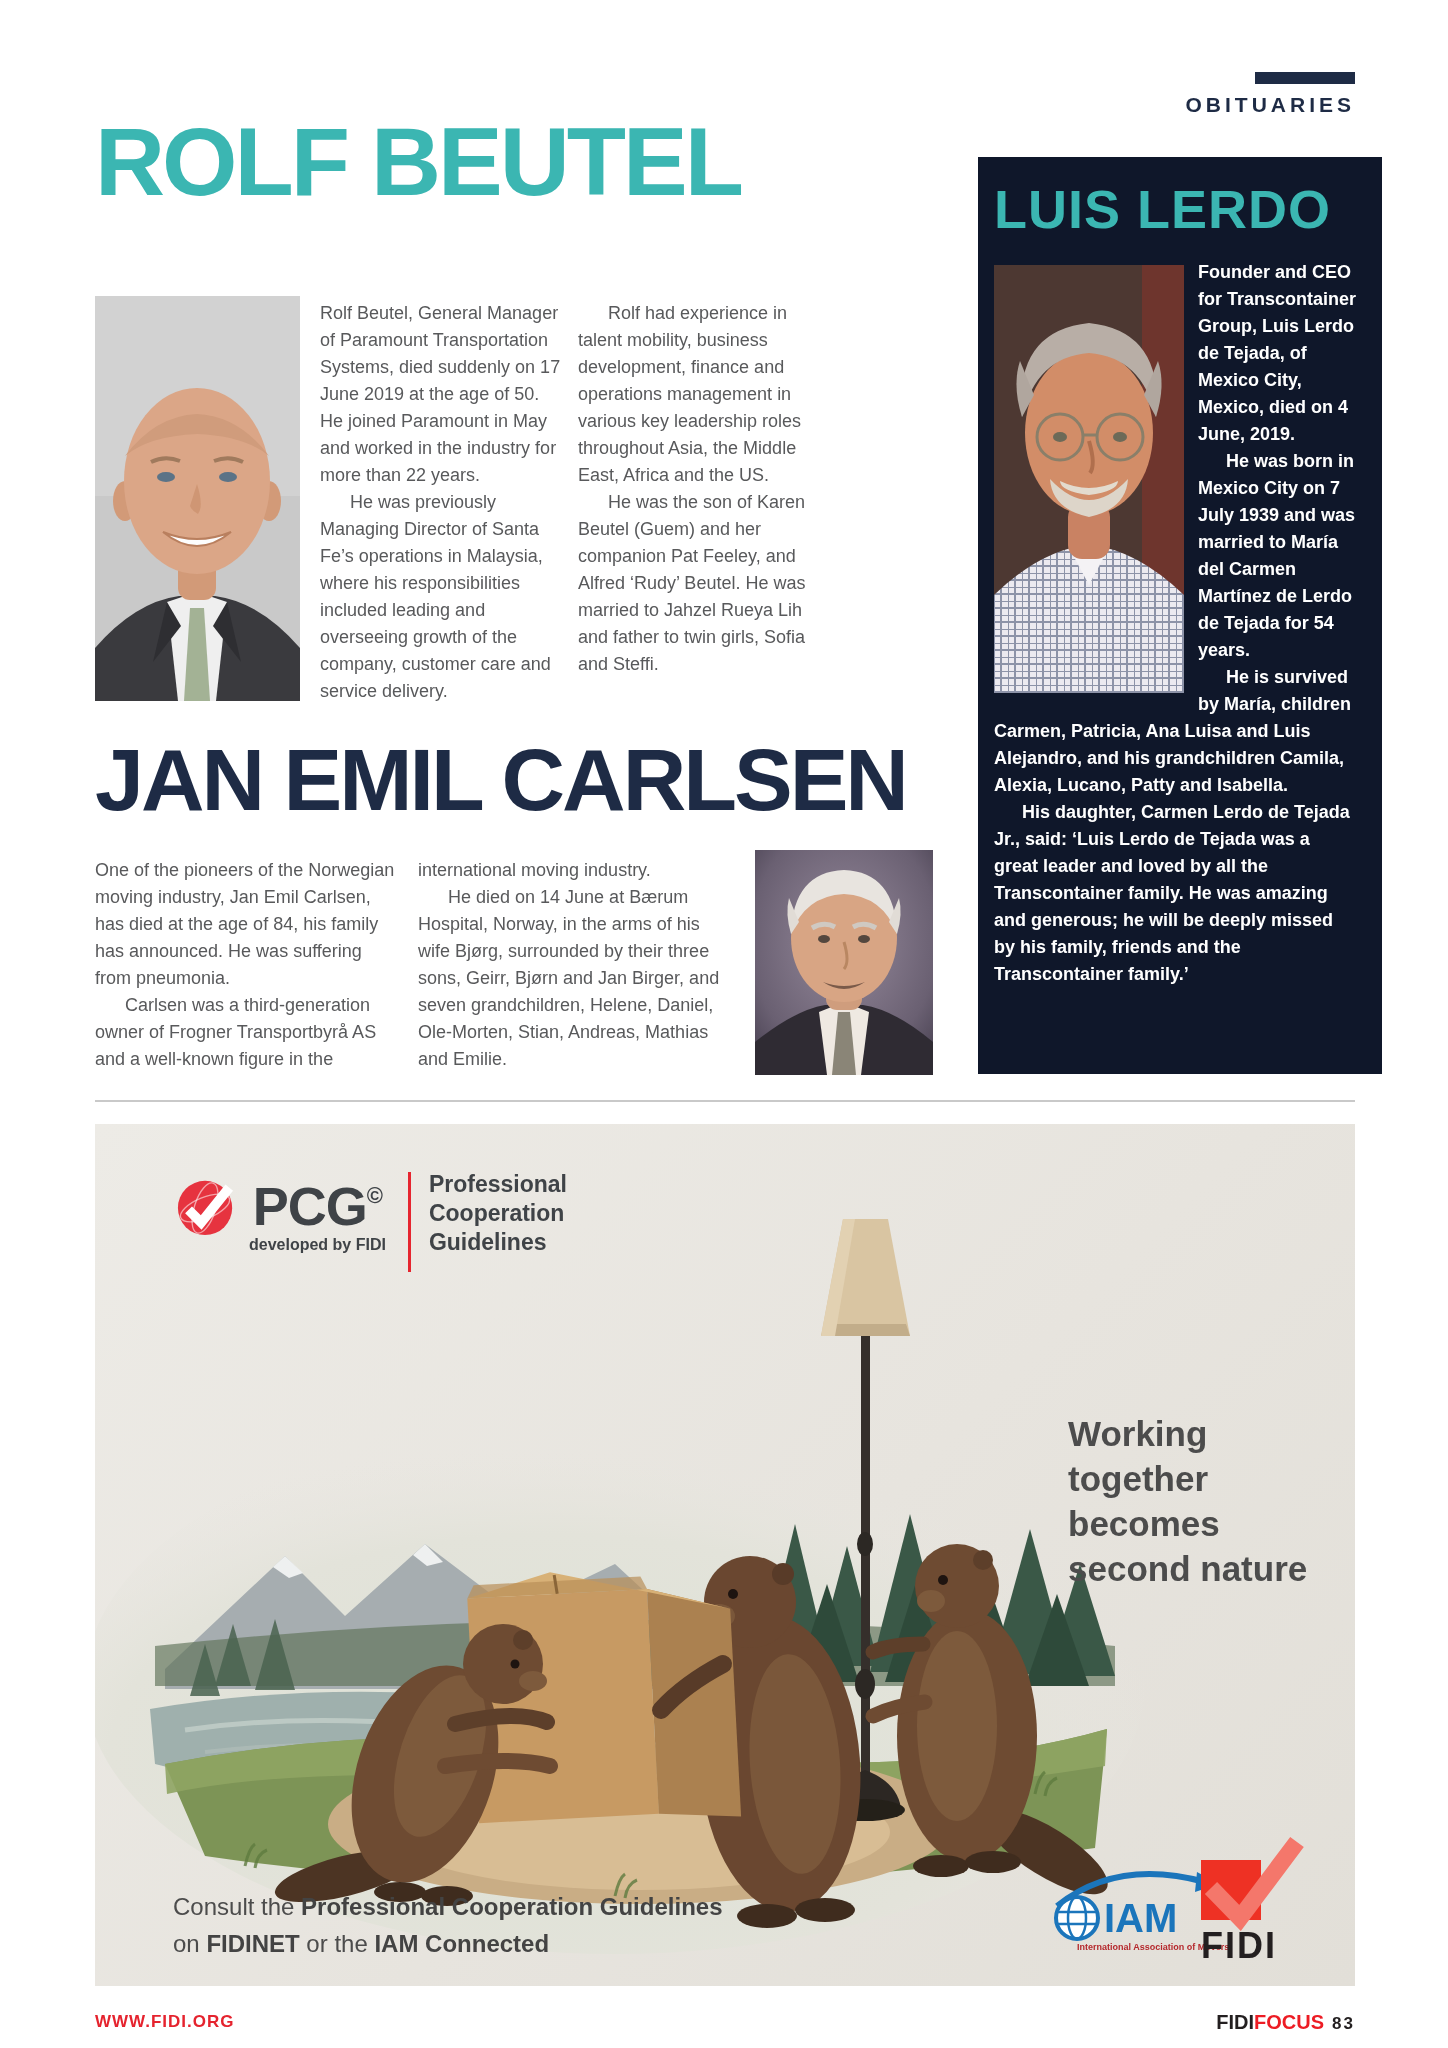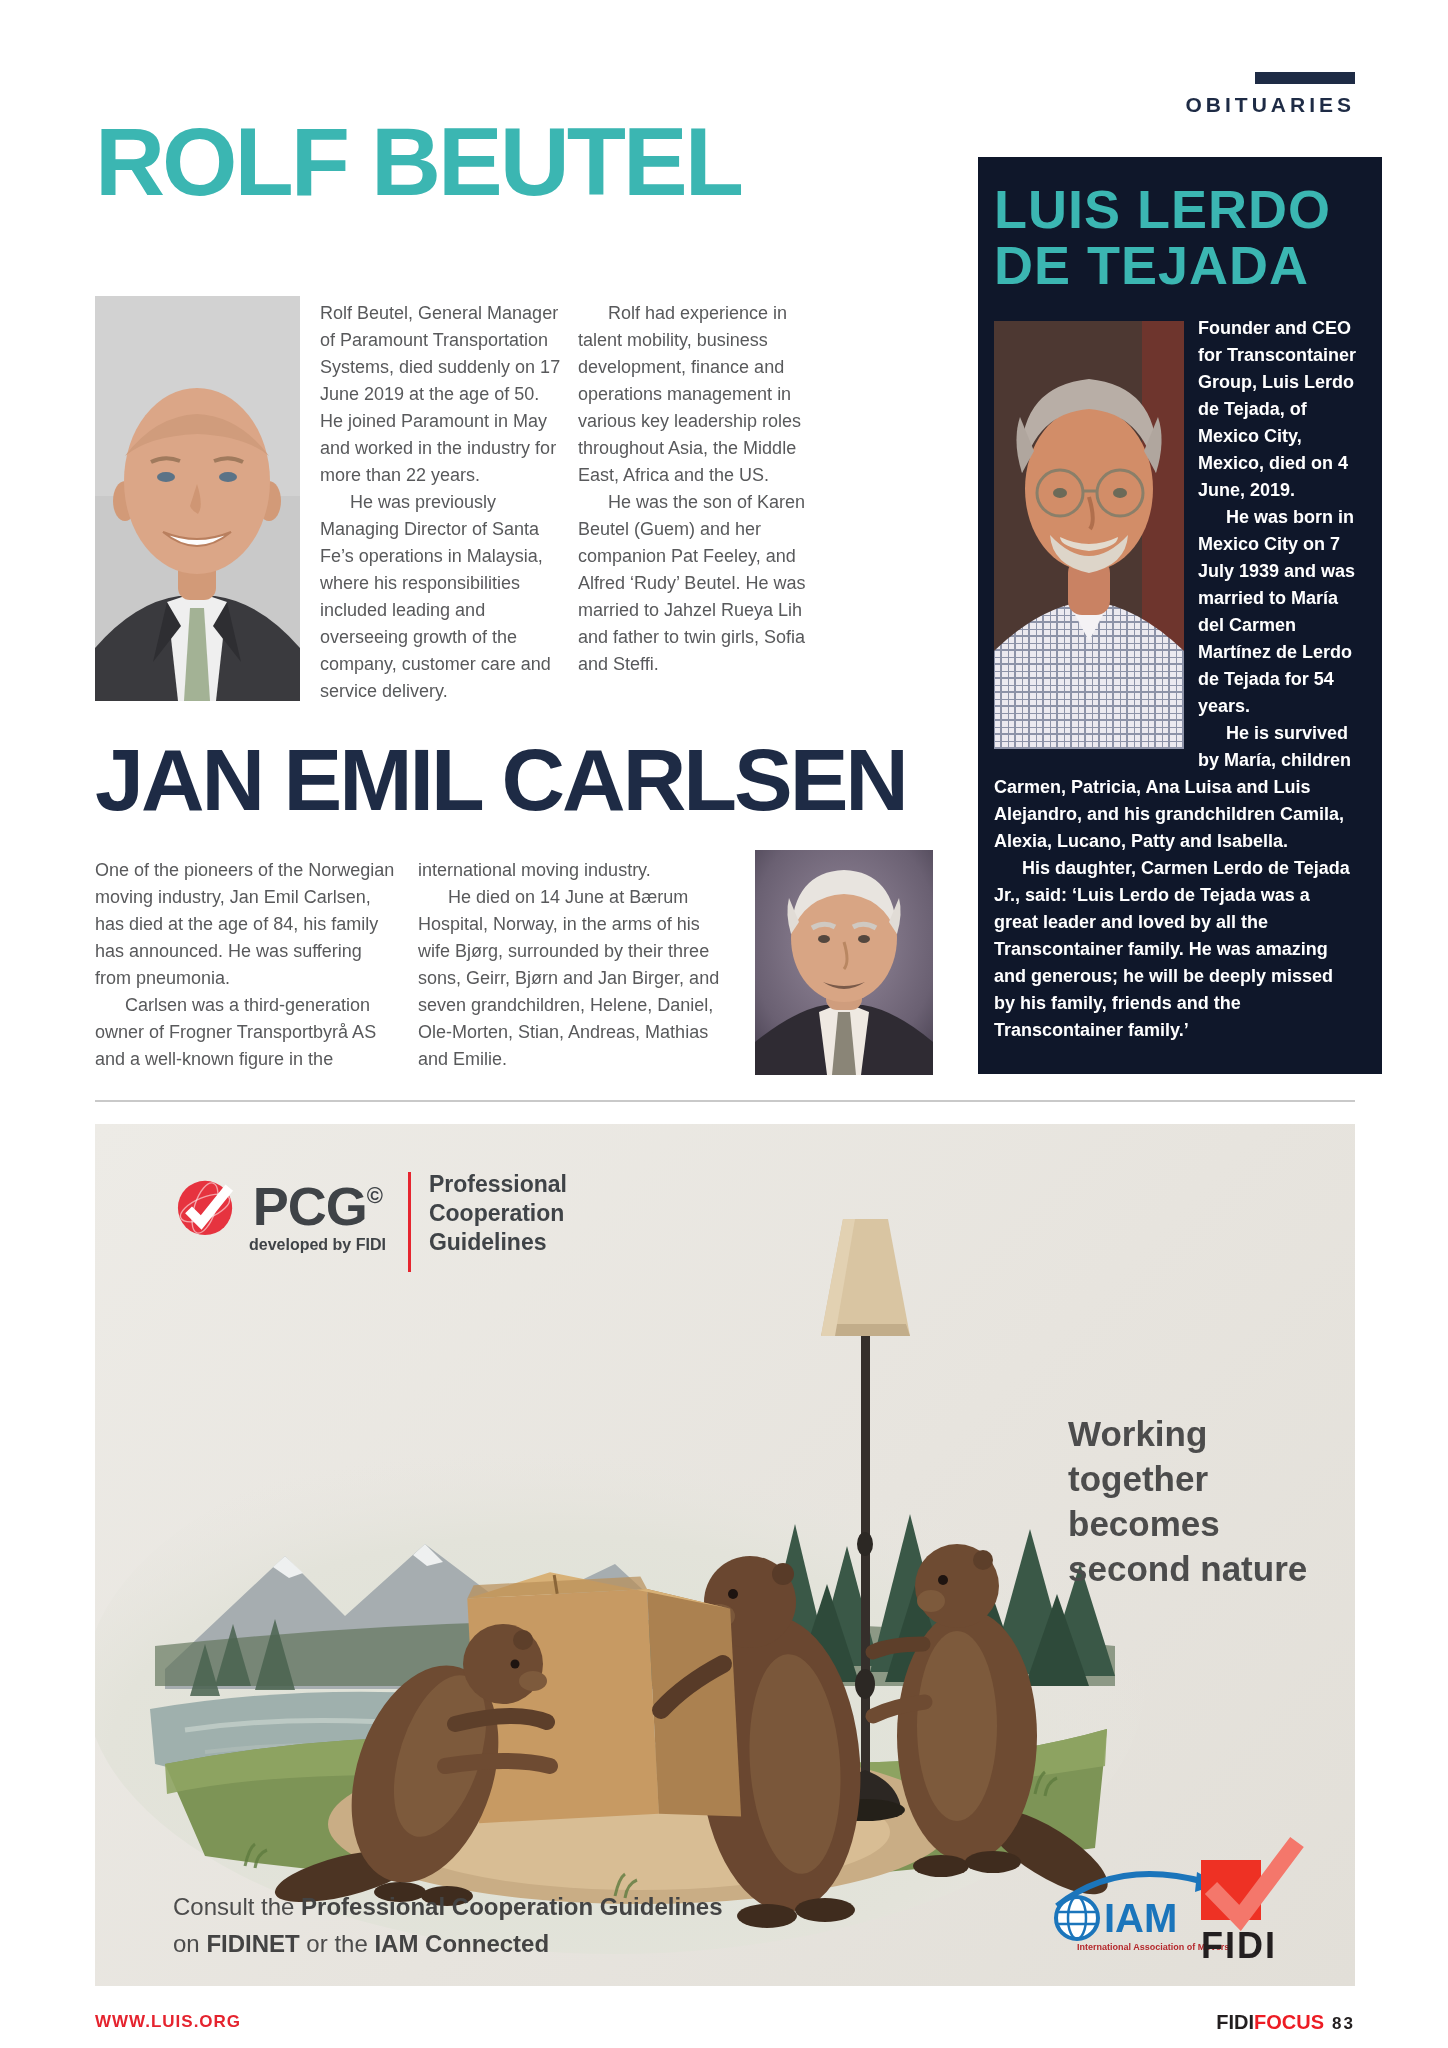--- a/index.html
+++ b/index.html
@@ -112,21 +112,20 @@
     <p class="indent">He was previously Managing Director of Santa Fe’s operations in Malaysia, where his responsibilities included leading and overseeing growth of the company, customer care and service delivery.</p>
   </div>
   <div class="bodycol rolf-col2">
     <p class="indent">Rolf had experience in talent mobility, business development, finance and operations management in various key leadership roles throughout Asia, the Middle East, Africa and the US.</p>
     <p class="indent">He was the son of Karen Beutel (Guem) and her companion Pat Feeley, and Alfred ‘Rudy’ Beutel. He was married to Jahzel Rueya Lih and father to twin girls, Sofia and Steffi.</p>
   </div>
 
   <aside class="sidebar">
     <h2>
       <span style="display:block">LUIS LERDO</span>
-      <span style="display:block">DE TEJADA</span>
     </h2>
     <div class="luis-photo">
       <svg viewBox="0 0 190 428">
         <defs>
           <pattern id="lcheck" width="14" height="14" patternUnits="userSpaceOnUse">
             <rect width="14" height="14" fill="#eceaf0"></rect>
             <path d="M0 0 H14 M0 7 H14" stroke="#8d93a8" stroke-width="2"></path>
             <path d="M0 0 V14 M7 0 V14" stroke="#8d93a8" stroke-width="2"></path>
           </pattern>
         </defs>
@@ -358,18 +357,18 @@
     <div class="fidi-logo">
       <svg viewBox="0 0 120 135">
         <rect x="10" y="24" width="60" height="60" fill="#ee3124"></rect>
         <path d="M20 52 L49 82 L106 6" stroke="#f4776b" stroke-width="17" fill="none"></path>
         <text x="10" y="122" font-size="36" font-weight="bold" fill="#231f20" letter-spacing="2" font-family="Liberation Sans, sans-serif">FIDI</text>
       </svg>
     </div>
 
   </div>
 
-  <div class="footer-left">WWW.LUIS.ORG</div>
+  <div class="footer-left">WWW.FIDI.ORG</div>
   <div class="footer-right">
     <span>FIDI</span><span class="red">FOCUS</span><span class="pageno">83</span>
   </div>
 
 </div>
 
 </body></html>

